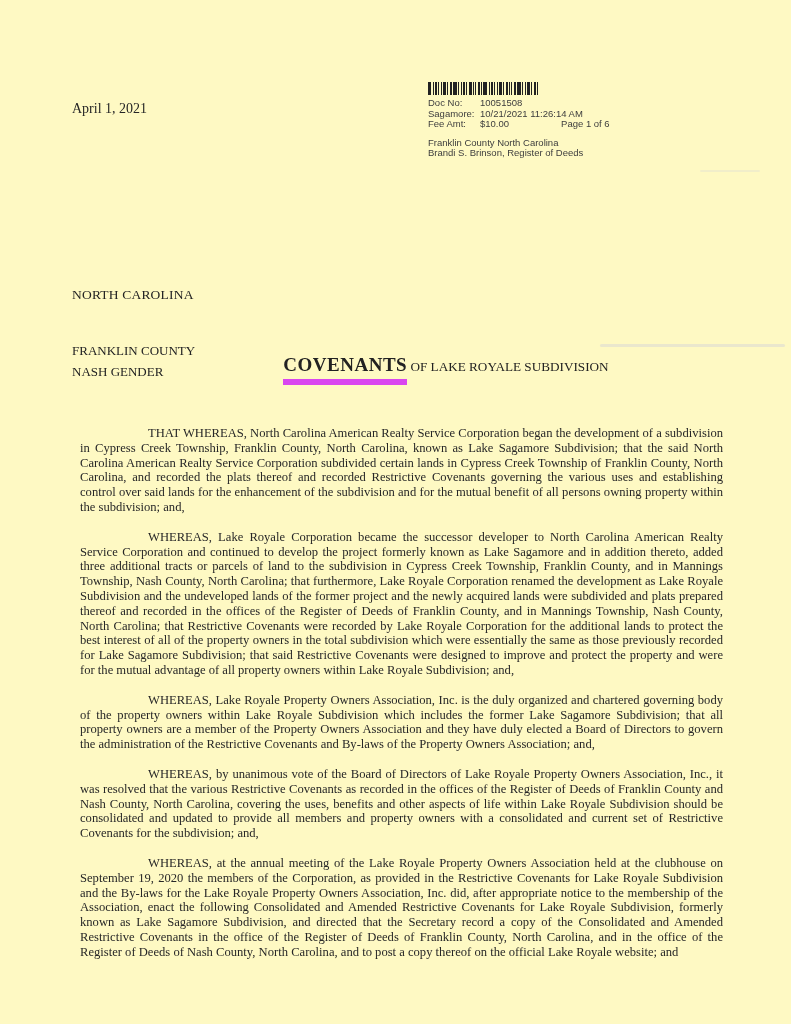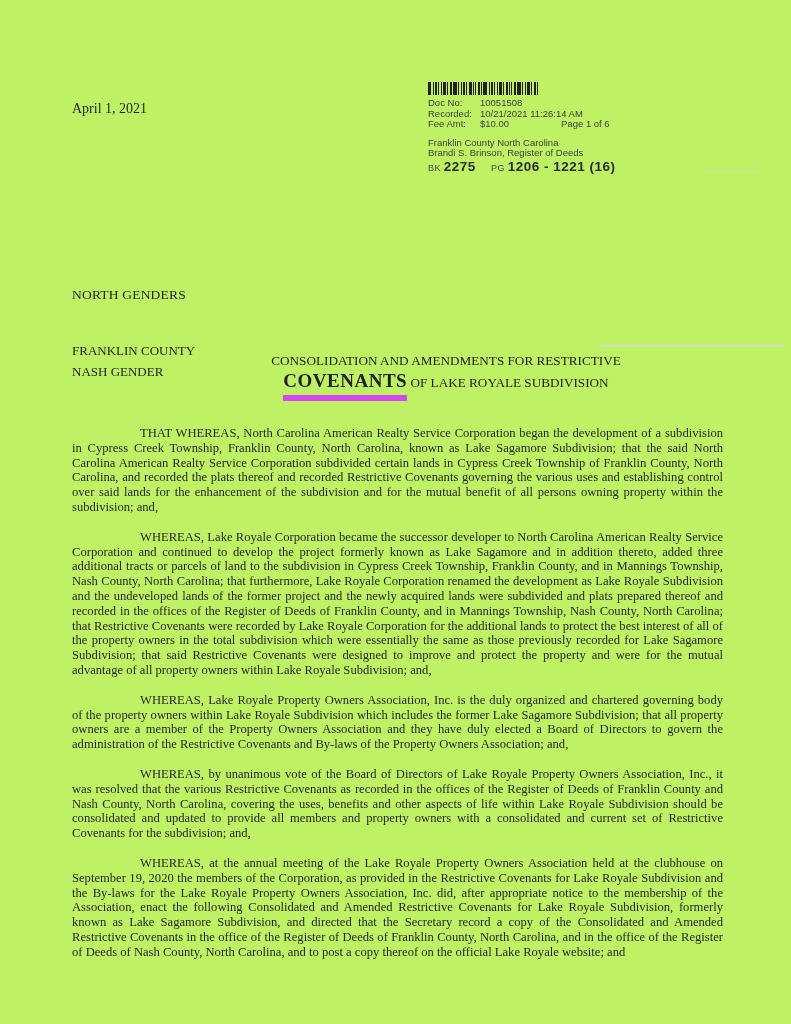--- a/index.html
+++ b/index.html
@@ -1,19 +1,19 @@
 <!DOCTYPE html>
 <html><head>
 <meta charset="utf-8">
 <style>
   html,body{margin:0;padding:0;background:#ffffff;}
   .page{
     position:relative;
     width:791px;height:1024px;
-    background:#bef264;
+    background:#fef9c3;
     overflow:hidden;
     font-family:"Liberation Serif","DejaVu Serif",serif;
     color:#2a2a2a;
   }
   
   .date{position:absolute;left:72px;top:101px;font-size:14px;color:#262626;}
   
   .stamp{
     position:absolute;left:428px;top:82px;width:300px;
     font-family:"Liberation Sans","DejaVu Sans",sans-serif;
@@ -52,21 +52,21 @@
     font-size:19px;font-weight:bold;letter-spacing:.5px;
     border-bottom:6px solid #d946ef;padding-bottom:4px;
   }
   .title-line3{font-size:13.2px;line-height:17px;font-weight:bold;}
   
   .body-text{
     position:absolute;left:68px;top:426px;width:655px;
     font-size:12.6px;line-height:14.8px;
     text-align:justify;color:#272727;
   }
-  .body-text p{margin:0 0 15px 4px;text-indent:68px;}
+  .body-text p{margin:0 0 15px 12px;text-indent:68px;}
   
   .smudge{position:absolute;background:#d9d9d6;opacity:.55;border-radius:2px;}
   .smudge-a{left:600px;top:344px;width:185px;height:3px;}
   .smudge-b{left:700px;top:170px;width:60px;height:2px;opacity:.35;}
 </style>
 </head>
 <body>
 
 <div class="page">
 
@@ -108,47 +108,39 @@
         <rect x="97" y="0" width="1" height="13" fill="#222"></rect>
         <rect x="99" y="0" width="3" height="13" fill="#222"></rect>
         <rect x="103" y="0" width="1" height="13" fill="#222"></rect>
         <rect x="106" y="0" width="2" height="13" fill="#222"></rect>
         <rect x="109" y="0" width="1" height="13" fill="#222"></rect>
       </svg>
     <div class="stamp-row">
       <span class="stamp-label">Doc No:</span><span>10051508</span>
     </div>
     <div class="stamp-row">
-      <span class="stamp-label">Recorded:</span><span>10/21/2021 11:26:14 AM</span>
+      <span class="stamp-label">Sagamore:</span><span>10/21/2021 11:26:14 AM</span>
     </div>
     <div class="stamp-row">
       <span class="stamp-label">Fee Amt:</span><span>$10.00</span><span class="stamp-pageinfo">Page 1 of 6</span>
     </div>
     <div class="stamp-gap"></div>
     <div class="stamp-row">Franklin County North Carolina</div>
     <div class="stamp-row">Brandi S. Brinson, Register of Deeds</div>
-    <div class="bkpg">
-      <span class="small">BK</span>
-      <span class="big">2275</span>
-      <span class="sep"></span>
-      <span class="small">PG</span>
-      <span class="big">1206 - 1221 (16)</span>
-    </div>
   </div>
 
-  <div class="state">NORTH GENDERS</div>
+  <div class="state">NORTH CAROLINA</div>
 
 
   <div class="counties">
     <div>FRANKLIN COUNTY</div>
     <div>NASH GENDER</div>
   </div>
 
   <div class="title">
-    <div class="title-line1">CONSOLIDATION AND AMENDMENTS FOR RESTRICTIVE</div>
     <div class="title-line2"><span class="covenants">COVENANTS</span><span> OF LAKE ROYALE SUBDIVISION</span></div>
   </div>
 
   <div class="body-text">
     <p>THAT WHEREAS, North Carolina American Realty Service Corporation began the development of a subdivision in Cypress Creek Township, Franklin County, North Carolina, known as Lake Sagamore Subdivision; that the said North Carolina American Realty Service Corporation subdivided certain lands in Cypress Creek Township of Franklin County, North Carolina, and recorded the plats thereof and recorded Restrictive Covenants governing the various uses and establishing control over said lands for the enhancement of the subdivision and for the mutual benefit of all persons owning property within the subdivision; and,</p>
     <p>WHEREAS, Lake Royale Corporation became the successor developer to North Carolina American Realty Service Corporation and continued to develop the project formerly known as Lake Sagamore and in addition thereto, added three additional tracts or parcels of land to the subdivision in Cypress Creek Township, Franklin County, and in Mannings Township, Nash County, North Carolina; that furthermore, Lake Royale Corporation renamed the development as Lake Royale Subdivision and the undeveloped lands of the former project and the newly acquired lands were subdivided and plats prepared thereof and recorded in the offices of the Register of Deeds of Franklin County, and in Mannings Township, Nash County, North Carolina; that Restrictive Covenants were recorded by Lake Royale Corporation for the additional lands to protect the best interest of all of the property owners in the total subdivision which were essentially the same as those previously recorded for Lake Sagamore Subdivision; that said Restrictive Covenants were designed to improve and protect the property and were for the mutual advantage of all property owners within Lake Royale Subdivision; and,</p>
     <p>WHEREAS, Lake Royale Property Owners Association, Inc. is the duly organized and chartered governing body of the property owners within Lake Royale Subdivision which includes the former Lake Sagamore Subdivision; that all property owners are a member of the Property Owners Association and they have duly elected a Board of Directors to govern the administration of the Restrictive Covenants and By-laws of the Property Owners Association; and,</p>
     <p>WHEREAS, by unanimous vote of the Board of Directors of Lake Royale Property Owners Association, Inc., it was resolved that the various Restrictive Covenants as recorded in the offices of the Register of Deeds of Franklin County and Nash County, North Carolina, covering the uses, benefits and other aspects of life within Lake Royale Subdivision should be consolidated and updated to provide all members and property owners with a consolidated and current set of Restrictive Covenants for the subdivision; and,</p>
     <p>WHEREAS, at the annual meeting of the Lake Royale Property Owners Association held at the clubhouse on September 19, 2020 the members of the Corporation, as provided in the Restrictive Covenants for Lake Royale Subdivision and the By-laws for the Lake Royale Property Owners Association, Inc. did, after appropriate notice to the membership of the Association, enact the following Consolidated and Amended Restrictive Covenants for Lake Royale Subdivision, formerly known as Lake Sagamore Subdivision, and directed that the Secretary record a copy of the Consolidated and Amended Restrictive Covenants in the office of the Register of Deeds of Franklin County, North Carolina, and in the office of the Register of Deeds of Nash County, North Carolina, and to post a copy thereof on the official Lake Royale website; and</p>
   </div>

